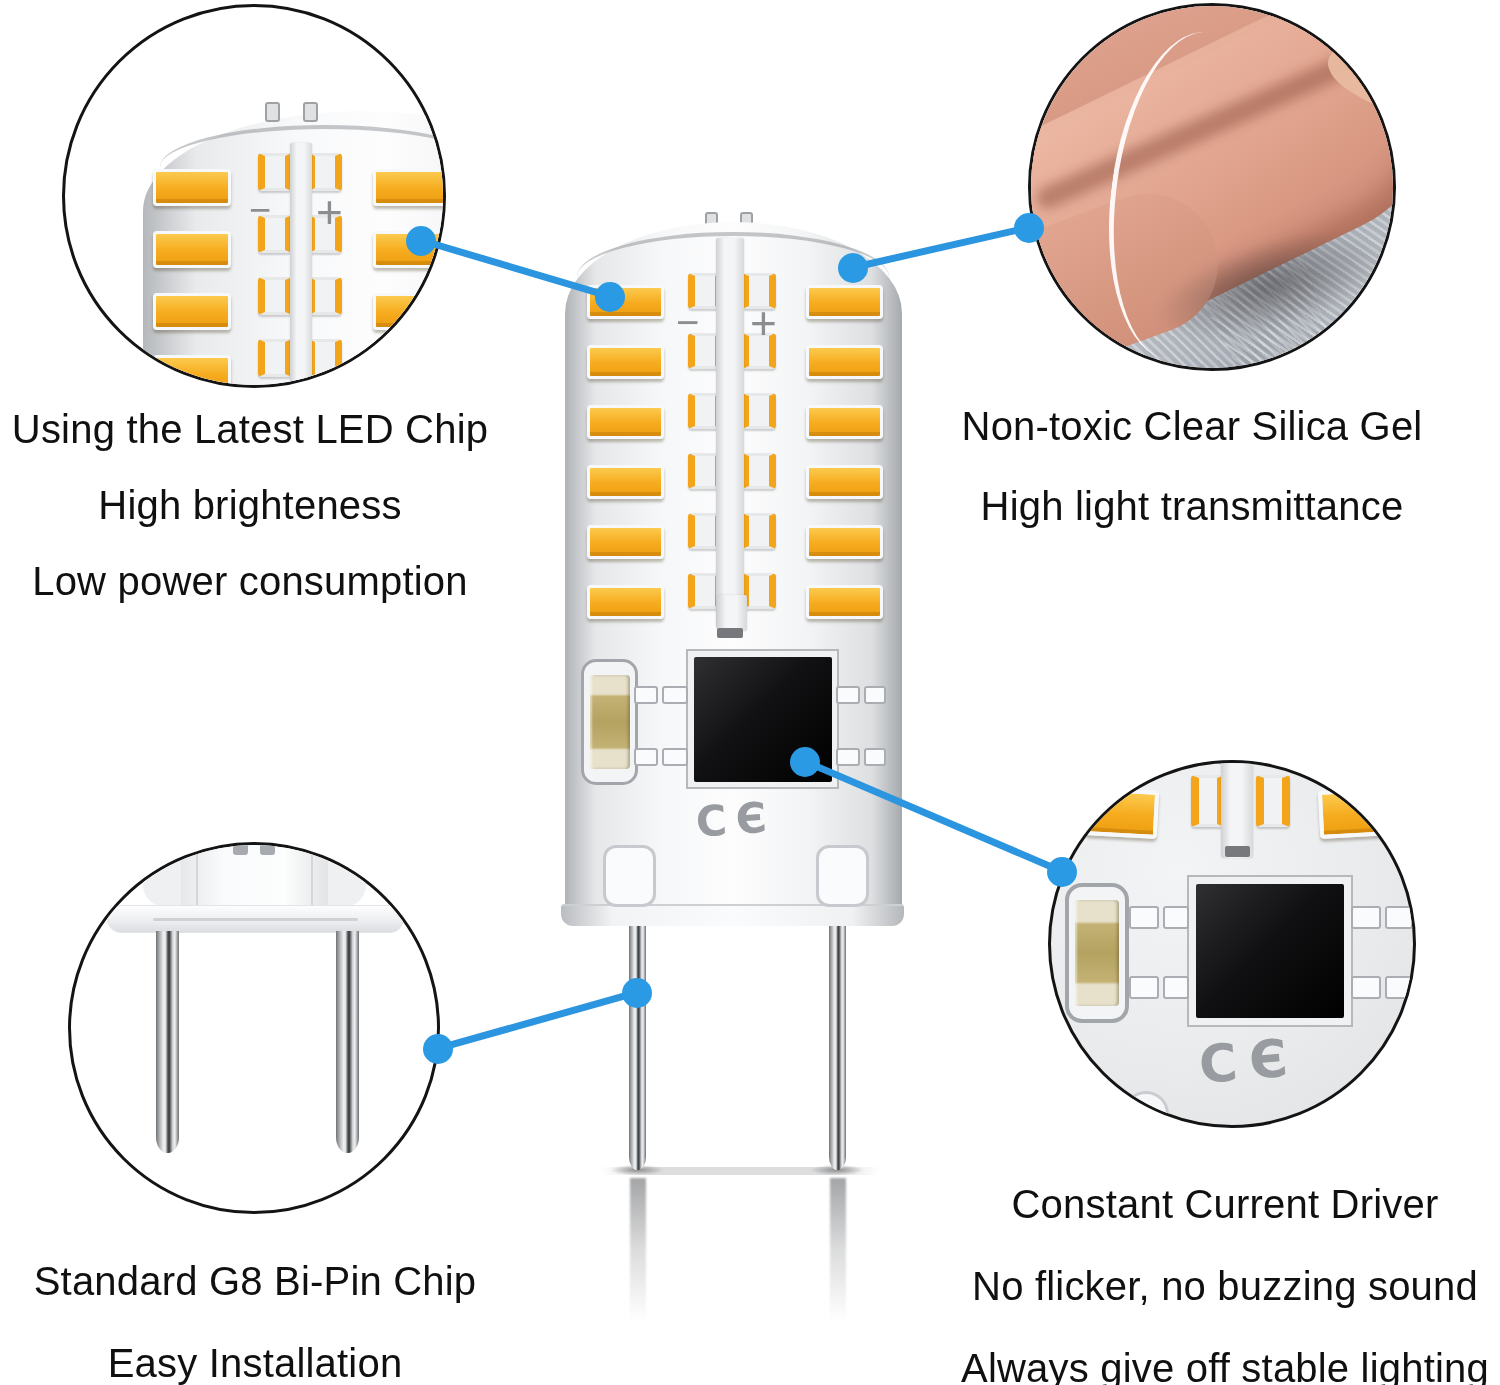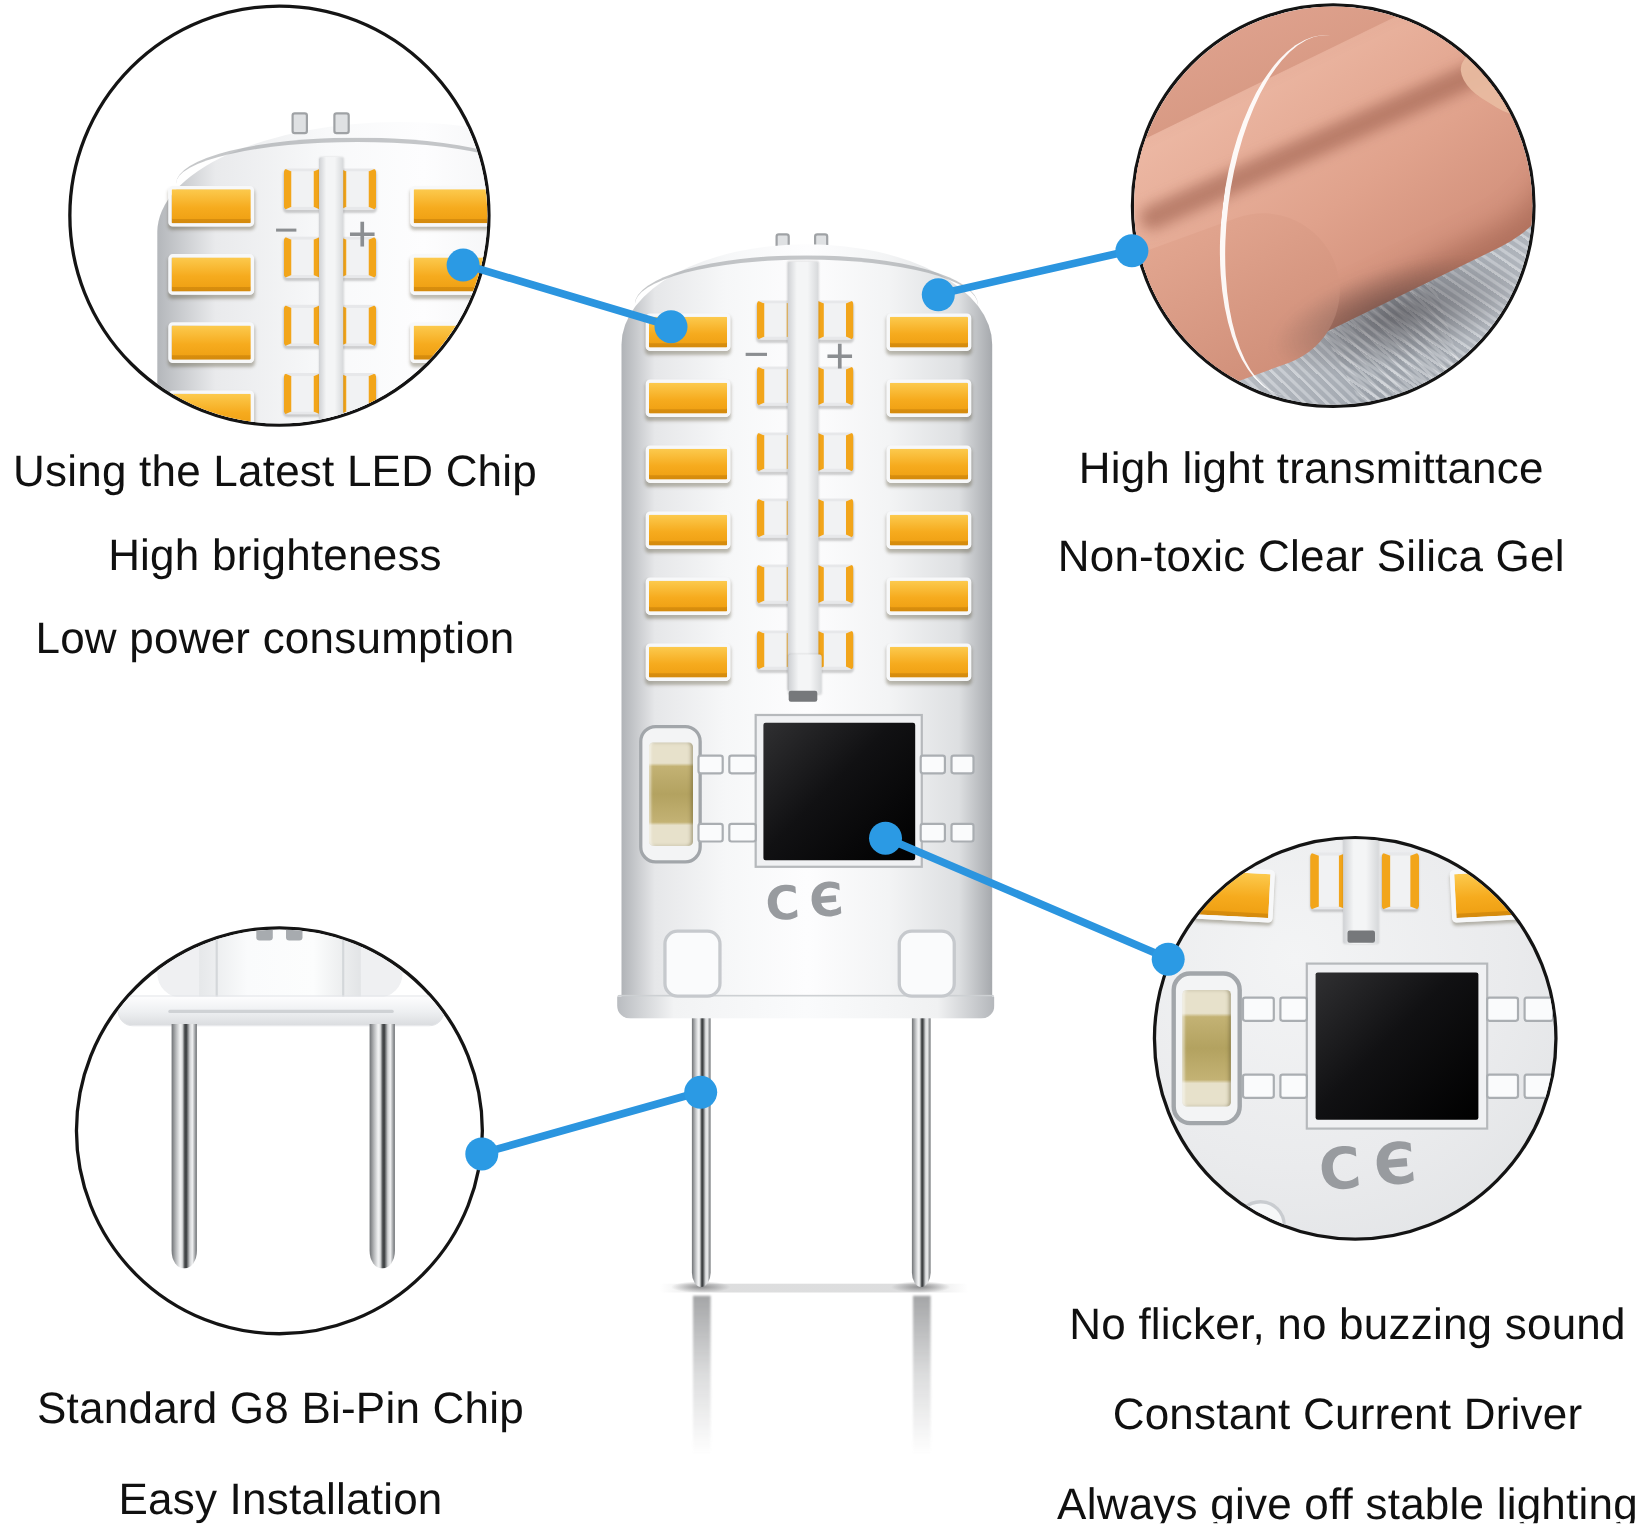--- a/index.html
+++ b/index.html
@@ -78,32 +78,32 @@
 
 <div class="canvas">
 
   <div class="feature" style="left:-10px;top:391px;width:520px;line-height:76px;">
     <div class="txtline">Using the Latest LED Chip</div>
     <div class="txtline">High brighteness</div>
     <div class="txtline">Low power consumption</div>
   </div>
 
   <div class="feature" style="left:892px;top:386px;width:600px;line-height:80px;">
+    <div class="txtline">Non-toxic Clear Silica Gel</div>
     <div class="txtline">High light transmittance</div>
-    <div class="txtline">Non-toxic Clear Silica Gel</div>
   </div>
 
   <div class="feature" style="left:0px;top:1240px;width:510px;line-height:82px;">
     <div class="txtline">Standard G8 Bi-Pin Chip</div>
     <div class="txtline">Easy Installation</div>
   </div>
 
   <div class="feature" style="left:955px;top:1163px;width:540px;line-height:82px;">
+    <div class="txtline">Constant Current Driver</div>
     <div class="txtline">No flicker, no buzzing sound</div>
-    <div class="txtline">Constant Current Driver</div>
     <div class="txtline">Always give off stable lighting</div>
   </div>
 
   <div>
 
     <div class="tab" style="left:705px;top:212px;"></div>
     <div class="tab" style="left:740px;top:212px;"></div>
 
     <div class="bulb-body"></div>
     <div class="dome-arc" style="left:577px;top:232px;width:312px;height:86px;z-index:2;"></div>

